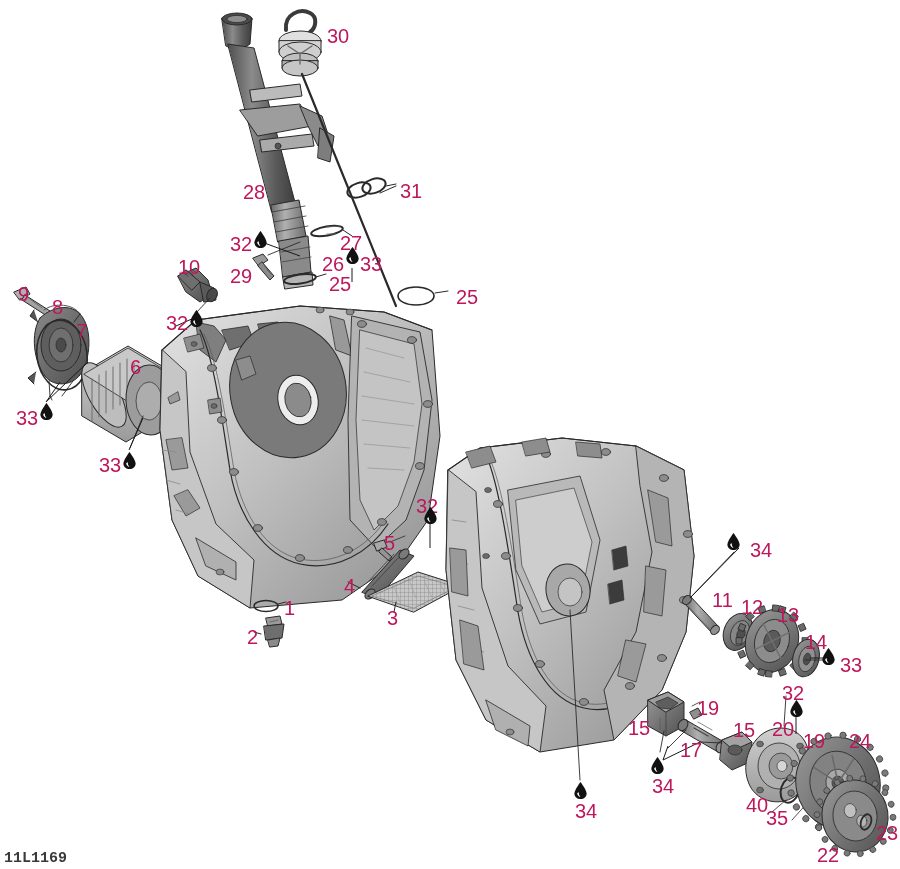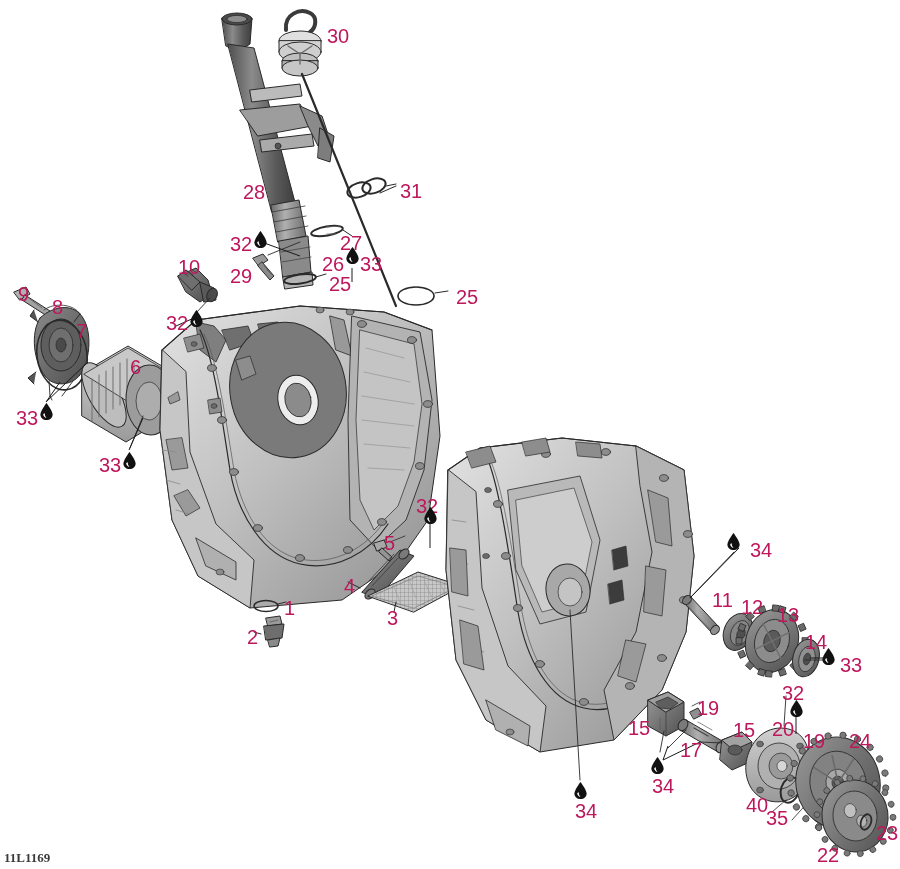--- a/index.html
+++ b/index.html
@@ -2,21 +2,21 @@
 <html><head>
 <meta charset="utf-8">
 <title>Parts Diagram</title>
 <style>
   html,body{margin:0;padding:0;background:#ffffff;}
   body{width:900px;height:869px;font-family:"Liberation Sans",sans-serif;overflow:hidden;}
   #sheet{position:relative;width:900px;height:869px;background:#fff;}
   svg#diagram{position:absolute;left:0;top:0;width:900px;height:869px;}
   .callout{position:absolute;font-family:"Liberation Sans",sans-serif;font-size:19px;font-weight:400;color:#be185d;white-space:nowrap;line-height:1;}
   .callout.big{font-size:20px;}
-  .watermark{position:absolute;left:4px;top:850px;font-family:Liberation Serif, serif;font-size:13px;font-weight:bold;color:#3a3a3a;letter-spacing:0px;}
+  .watermark{position:absolute;left:4px;top:850px;font-family:Liberation Mono, monospace;font-size:15px;font-weight:bold;color:#3a3a3a;letter-spacing:0px;}
   .drop{position:absolute;width:13px;height:17px;}
 </style>
 </head>
 <body>
 
 <div id="sheet">
 
 <svg id="diagram" viewBox="0 0 900 869" xmlns="http://www.w3.org/2000/svg">
   <defs>
     <linearGradient id="gMetal" x1="0" y1="0" x2="1" y2="1">

